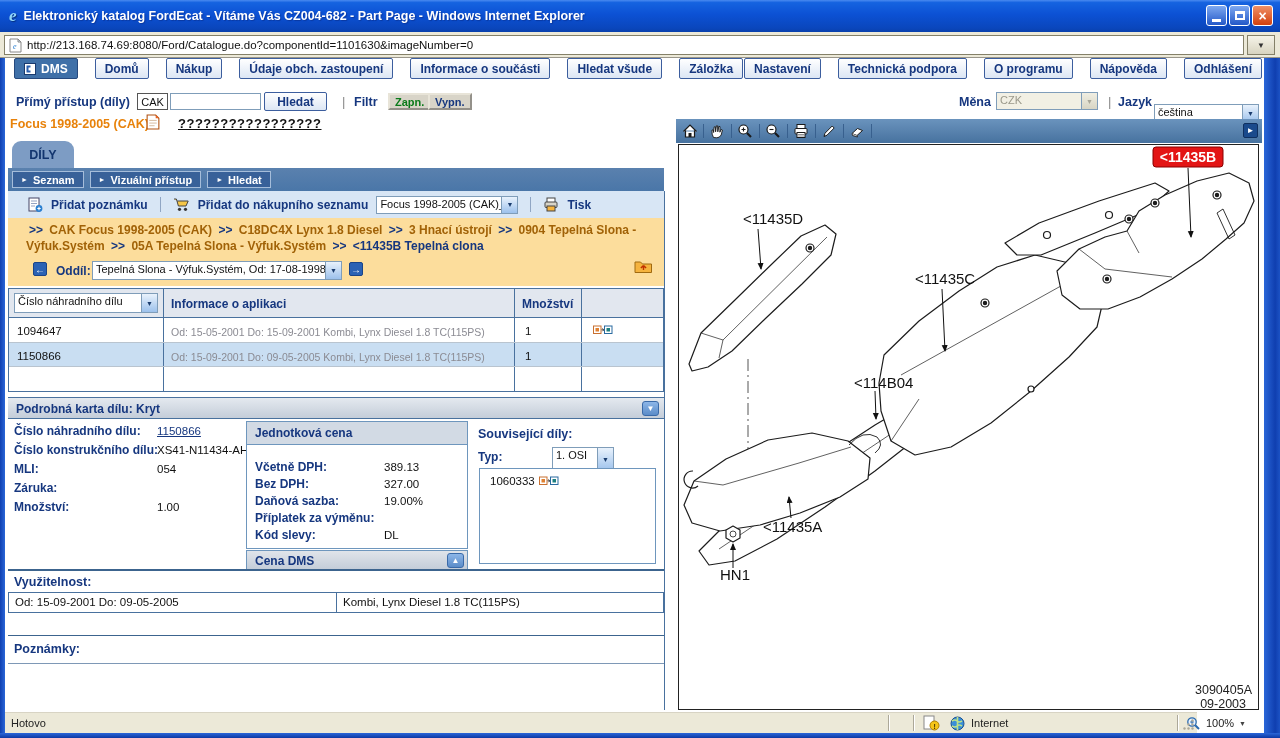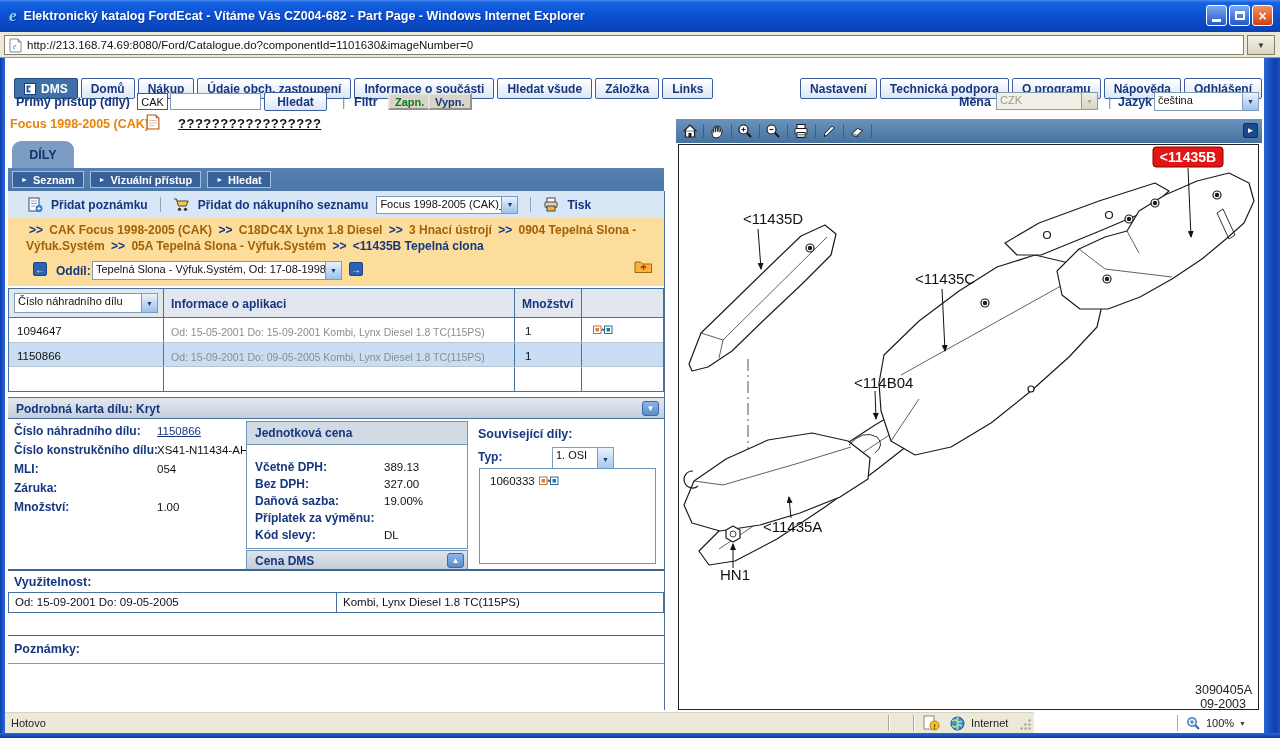--- a/index.html
+++ b/index.html
@@ -19,21 +19,21 @@
   .wbtn.max i{width:10px;height:9px;border:2px solid #fff;border-top-width:3px}
   .addressbar{left:0;top:32px;width:1280px;height:26px;background:#ece9d8;border-bottom:1px solid #9a968a}
   .addr-input{position:absolute;left:4px;top:3px;width:1240px;height:20px;background:#fff;border:1px solid #848068;display:flex;align-items:center;gap:5px;padding:0 4px}
   .addr-text{font-size:11.5px;color:#111;white-space:nowrap}
   .addr-drop{position:absolute;right:5px;top:3px;width:28px;height:20px;background:linear-gradient(#f5f3e8,#d8d4c0);border:1px solid #848068;text-align:center;line-height:20px;font-size:8px;color:#333;cursor:pointer}
   
   .wb-left{left:0;top:58px;width:5px;height:675px;background:linear-gradient(90deg,#0f3fb0,#2a66d8)}
   .wb-right{left:1264px;top:58px;width:16px;height:675px;background:linear-gradient(90deg,#2a66d8,#0f3fb0 70%,#1c52c4)}
   .wb-bottom{left:0;top:733px;width:1280px;height:5px;background:linear-gradient(#2a66d8,#0c38a4)}
   
-  .navrow{left:14px;top:78px;display:flex;gap:3px}
+  .navrow{left:14px;top:58px;display:flex;gap:17px}
   .navrow.right{left:auto;right:18px}
   .navbtn{display:flex;align-items:center;gap:5px;height:21px;padding:0 9px;border:1px solid #3c5e9e;border-radius:2px;background:linear-gradient(#ffffff,#dce6f4);color:#16377f;font-weight:bold;font-size:12px;font-family:inherit;cursor:pointer;white-space:nowrap}
   .navbtn.active{background:#3f70a8;color:#fff;border-color:#26497e}
   .fbtn{height:17px;padding:0 5px;background:#d8d4c8;border:2px outset #e8e4d8;font-size:11px;font-weight:bold;font-family:inherit;cursor:pointer}
   .vsep{color:#888;font-weight:normal}
   
   .xpsel{display:flex;align-items:stretch;border:1px solid #7f9db9;background:#fff;cursor:pointer}
   .xpsel .txt{flex:1;padding:1px 3px 6px;font-size:11px;white-space:nowrap;overflow:hidden;color:#111}
   .xpsel .arr{width:16px;display:flex;align-items:center;justify-content:center;background:linear-gradient(#e9f2fc,#9cc1ec);border-left:1px solid #7f9db9;font-size:7px;color:#1a3c6e}
   .xpsel.dis{background:#f2f0e4}
@@ -76,21 +76,21 @@
   .relbox{left:479px;top:468px;width:177px;height:96px;border:1px solid #6e96bd;background:#fff}
   .usagerow{left:8px;top:592px;width:656px;height:21px;border:1px solid #49719e}
   .hr{background:#3c648e}
   
   .imgtools{left:676px;top:119px;width:586px;height:24px;background:linear-gradient(#6a93bd,#47729f)}
   .itool{position:absolute;top:4px;width:16px;height:16px;cursor:pointer}
   .itsep{position:absolute;top:5px;width:1px;height:14px;background:#38608e}
   .expbtn{position:absolute;left:1243px;top:123px;width:15px;height:15px;background:#1a4a8c;border:1px solid #0f3060;border-radius:2px;color:#fff;font-size:8px;text-align:center;line-height:14px;cursor:pointer}
   .imgbox{left:678px;top:144px;width:581px;height:566px;border:1px solid #222;background:#fff}
   
-  .statusbar{left:5px;top:712px;width:1029px;height:21px;background:#ece9d8;border-top:1px solid #d8d4c4}
+  .statusbar{left:5px;top:712px;width:1192px;height:21px;background:#ece9d8;border-top:1px solid #d8d4c4}
   .statusbar .st{position:absolute;top:4px;font-size:11px;color:#222}
   .stsep{position:absolute;top:2px;width:1px;height:16px;background:#aca899;box-shadow:1px 0 0 #fff}
 </style>
 </head>
 <body>
 
 <div id="screen">
 
   <div class="a titlebar">
     <span class="ie-logo">e</span>
@@ -150,21 +150,21 @@
   <span class="a navy" style="left:354px;top:95px;font-size:12.5px">Filtr</span>
   <button class="a fbtn" style="left:388px;top:93px;color:#0a7a1a">Zapn.</button>
   <button class="a fbtn" style="left:428px;top:93px;color:#16377f">Vypn.</button>
   <span class="a navy" style="left:959px;top:95px;font-size:12.5px">Měna</span>
   <div class="a xpsel dis" style="left:996px;top:92px;width:102px;height:18px">
     <span class="txt">CZK</span>
     <span class="arr">▼</span>
   </div>
   <span class="a vsep" style="left:1108px;top:94px;font-size:13px">|</span>
   <span class="a navy" style="left:1118px;top:95px;font-size:12.5px">Jazyk</span>
-  <div class="a xpsel" style="left:1154px;top:92px;width:105px;height:19px">
+  <div class="a xpsel" style="left:1154px;top:104px;width:105px;height:19px">
     <span class="txt">čeština</span>
     <span class="arr">▼</span>
   </div>
 
   <span class="a" style="left:10px;top:117px;font-size:12.5px;font-weight:bold;color:#e8820a">Focus 1998-2005 (CAK)</span>
   <svg class="a" style="left:146px;top:114px" width="14" height="16" viewBox="0 0 13 15">
       <path d="M1 1 h8 l3 3 v10 h-11 z" fill="#fff" stroke="#b05010"></path>
       <path d="M9 1 l3 3 h-3 z" fill="#e86020"></path>
       <path d="M3 6 h7 M3 8.5 h7 M3 11 h5" stroke="#d0b090" stroke-width="0.8"></path>
     </svg>

